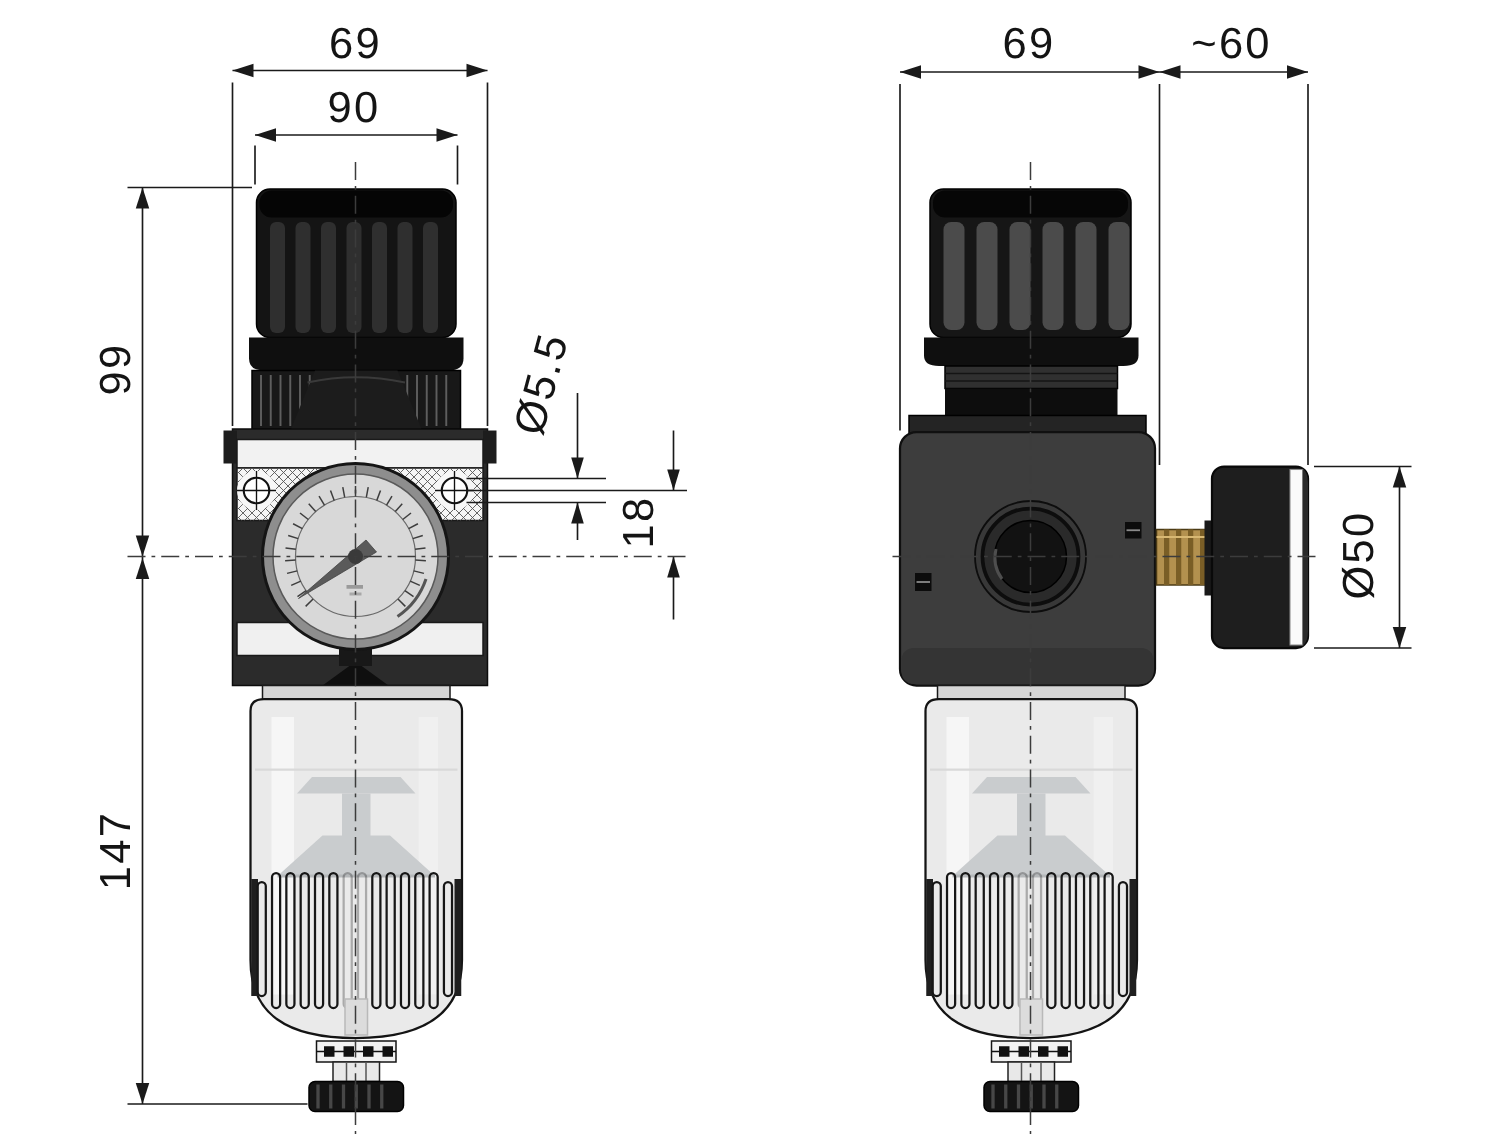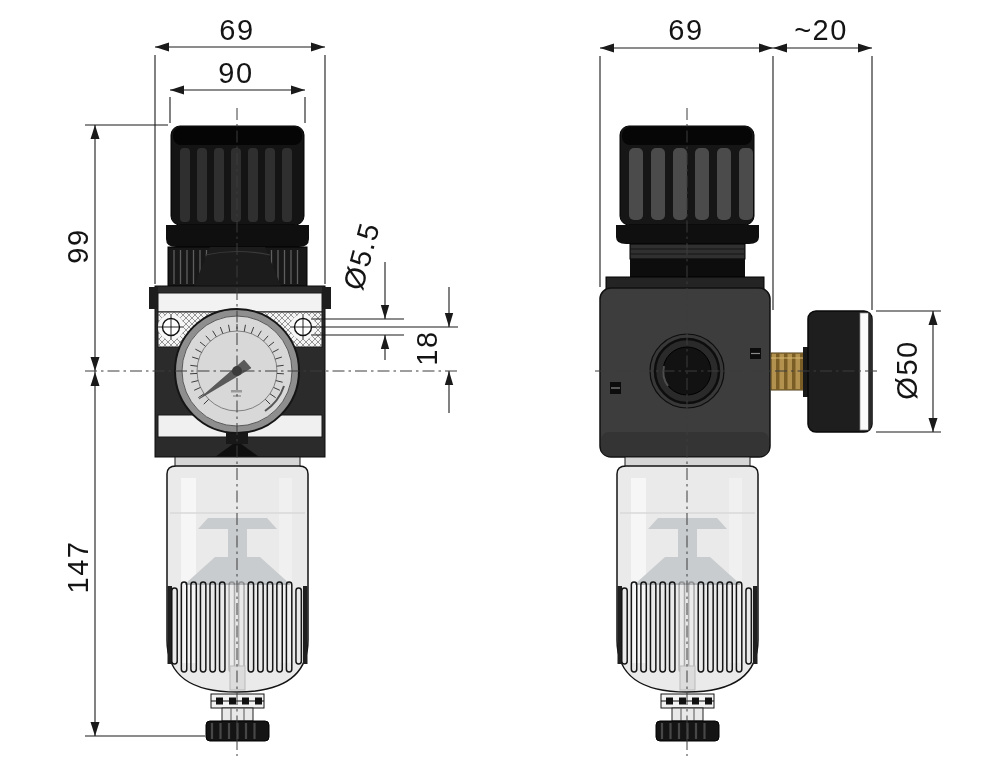--- a/index.html
+++ b/index.html
@@ -353,17 +353,17 @@
 </svg>
 
 <div class="labels">
   <span class="dim" style="left:237px;top:30px">69</span>
   <span class="dim" style="left:236px;top:73px">90</span>
   <span class="dim rot90" style="left:78px;top:246px">99</span>
   <span class="dim rot90" style="left:78px;top:567px">147</span>
   <span class="dim rot75" style="left:362px;top:256px">Ø5.5</span>
   <span class="dim rot90" style="left:427px;top:348px">18</span>
   <span class="dim" style="left:686px;top:30px">69</span>
-  <span class="dim" style="left:821px;top:30px">~20</span>
+  <span class="dim" style="left:821px;top:30px">~60</span>
   <span class="dim rot90" style="left:907px;top:370px">Ø50</span>
 </div>
 
 </div>
 
 </body></html>

